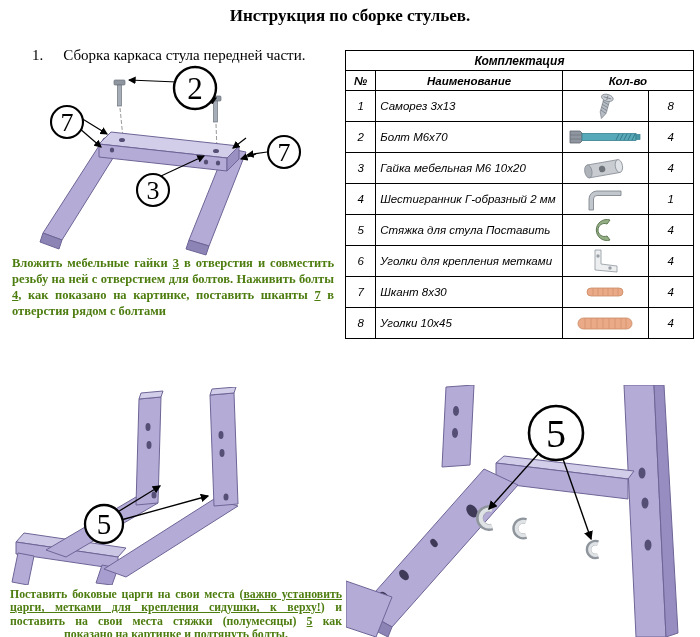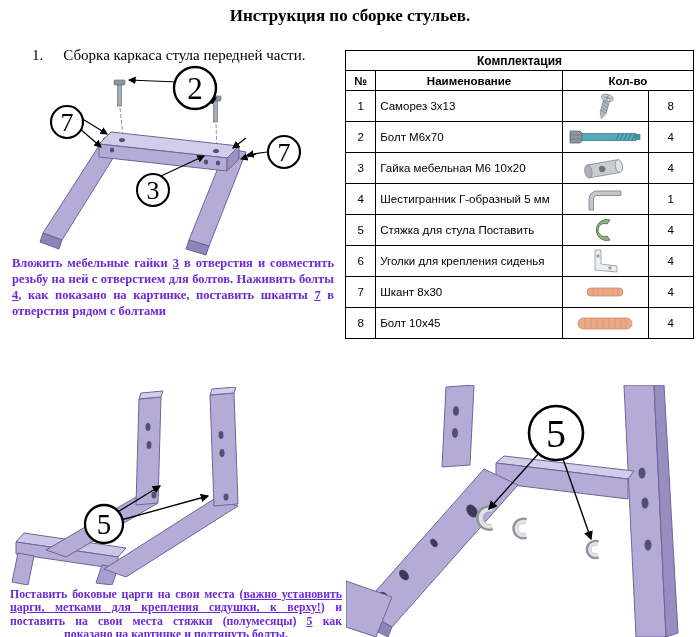--- a/index.html
+++ b/index.html
@@ -16,29 +16,29 @@
   .step1-head {
     position:absolute; left:14px; top:47px; width:322px; font-size:15px;
   }
   .step1-head .list-num { display:inline-block; margin-left:18px; margin-right:20px; }
   .diagram { position:absolute; }
   .d1 { left:10px; top:62px; }
   .d2 { left:8px;  top:387px; }
   .d3 { left:346px; top:385px; }
   svg text.callout-num { font-family:"Liberation Serif", serif; fill:#000; }
   .instr {
-    position:absolute; font-weight:bold; text-align:justify; color:#6d28d9;
+    position:absolute; font-weight:bold; text-align:justify; color:#4d7c0f;
   }
   .instr1 { left:12px; top:255px; width:322px; font-size:12.5px; line-height:1.28; }
   .instr2 { left:10px; top:588px; width:332px; font-size:11.8px; line-height:1.14; text-align-last:center; }
   .u { text-decoration:underline; }
   table.parts {
     position:absolute; left:345px; top:50px; width:349px;
     border-collapse:collapse; font-family:"Liberation Sans", sans-serif;
-    font-size:11.5px; color:#000; background:#fff;
+    font-size:11.5px; color:#000; background:#fff;font-style:italic;
   }
   .parts td { border:1px solid #000; padding:1px 4px; vertical-align:middle; }
   .parts .t-title { height:20px; text-align:center; font-weight:bold; font-size:12px; }
   .parts .t-h { height:20px; text-align:center; font-weight:bold; }
   .parts .c-num  { width:30px; text-align:center; height:31px; }
   .parts .c-name { width:185px; text-align:left; }
   .parts .c-icon { width:85px; text-align:center; padding:0; }
   .parts .c-qty  { width:45px; text-align:center; }
   .parts .c-icon svg { vertical-align:middle; }
 </style>
@@ -186,21 +186,21 @@
             <ellipse cx="10" cy="13.5" rx="3.6" ry="6.5" fill="#aeb3ba" stroke="#868c94" stroke-width="0.8"></ellipse>
             <circle cx="24" cy="13.5" r="3.2" fill="#6f747b"></circle>
           </g>
         </svg>
       </td>
       <td class="c-qty">4</td>
     </tr>
 
     <tr>
       <td class="c-num">4</td>
-      <td class="c-name">Шестигранник Г-образный 5 мм</td>
+      <td class="c-name">Шестигранник Г-образный 2 мм</td>
       <td class="c-icon">
         <svg width="44" height="28" viewBox="0 0 44 28">
           <path d="M38,6 L14,6 A 8,8 0 0 0 6,14 L6,25 L10.5,25 L10.5,14 A 3.5,3.5 0 0 1 14,10.5 L38,10.5 Z" fill="#c2c7cd" stroke="#82888f" stroke-width="0.9"></path>
         </svg>
       </td>
       <td class="c-qty">1</td>
     </tr>
 
     <tr>
       <td class="c-num">5</td>
@@ -208,21 +208,21 @@
       <td class="c-icon">
         <svg width="36" height="28" viewBox="0 0 36 28">
           <path d="M23,4 A 10.5,10.5 0 1 0 23,24 L20,20 A 6.5,6.5 0 1 1 20,8 Z" fill="#93ad85" stroke="#5d7850" stroke-width="1"></path>
         </svg>
       </td>
       <td class="c-qty">4</td>
     </tr>
 
     <tr>
       <td class="c-num">6</td>
-      <td class="c-name">Уголки для крепления сиденья</td>
+      <td class="c-name">Уголки для крепления метками</td>
       <td class="c-icon">
         <svg width="34" height="28" viewBox="0 0 34 28">
           <polygon points="7,3 13,3 13,17 29,19 29,25 7,23" fill="#eceef0" stroke="#9aa0a6" stroke-width="0.9"></polygon>
           <circle cx="10" cy="9" r="1.7" fill="#9aa0a6"></circle>
           <circle cx="22" cy="21" r="1.7" fill="#9aa0a6"></circle>
         </svg>
       </td>
       <td class="c-qty">4</td>
     </tr>
 
@@ -238,21 +238,21 @@
           <line x1="26" y1="3" x2="26" y2="11" stroke="#d79572" stroke-width="1"></line>
           <line x1="31" y1="3" x2="31" y2="11" stroke="#d79572" stroke-width="1"></line>
           <line x1="36" y1="3.5" x2="36" y2="10.5" stroke="#d79572" stroke-width="1"></line>
         </svg>
       </td>
       <td class="c-qty">4</td>
     </tr>
 
     <tr>
       <td class="c-num">8</td>
-      <td class="c-name">Болт 10х45</td>
+      <td class="c-name">Уголки 10х45</td>
       <td class="c-icon">
         <svg width="62" height="17" viewBox="0 0 62 17">
           <rect x="4" y="3" width="54" height="11" rx="5.5" fill="#eaa987" stroke="#c98a66" stroke-width="0.8"></rect>
           <line x1="11" y1="3.5" x2="11" y2="13.5" stroke="#d79572" stroke-width="1"></line>
           <line x1="17" y1="3" x2="17" y2="14" stroke="#d79572" stroke-width="1"></line>
           <line x1="23" y1="3" x2="23" y2="14" stroke="#d79572" stroke-width="1"></line>
           <line x1="29" y1="3" x2="29" y2="14" stroke="#d79572" stroke-width="1"></line>
           <line x1="35" y1="3" x2="35" y2="14" stroke="#d79572" stroke-width="1"></line>
           <line x1="41" y1="3" x2="41" y2="14" stroke="#d79572" stroke-width="1"></line>
           <line x1="47" y1="3" x2="47" y2="14" stroke="#d79572" stroke-width="1"></line>

